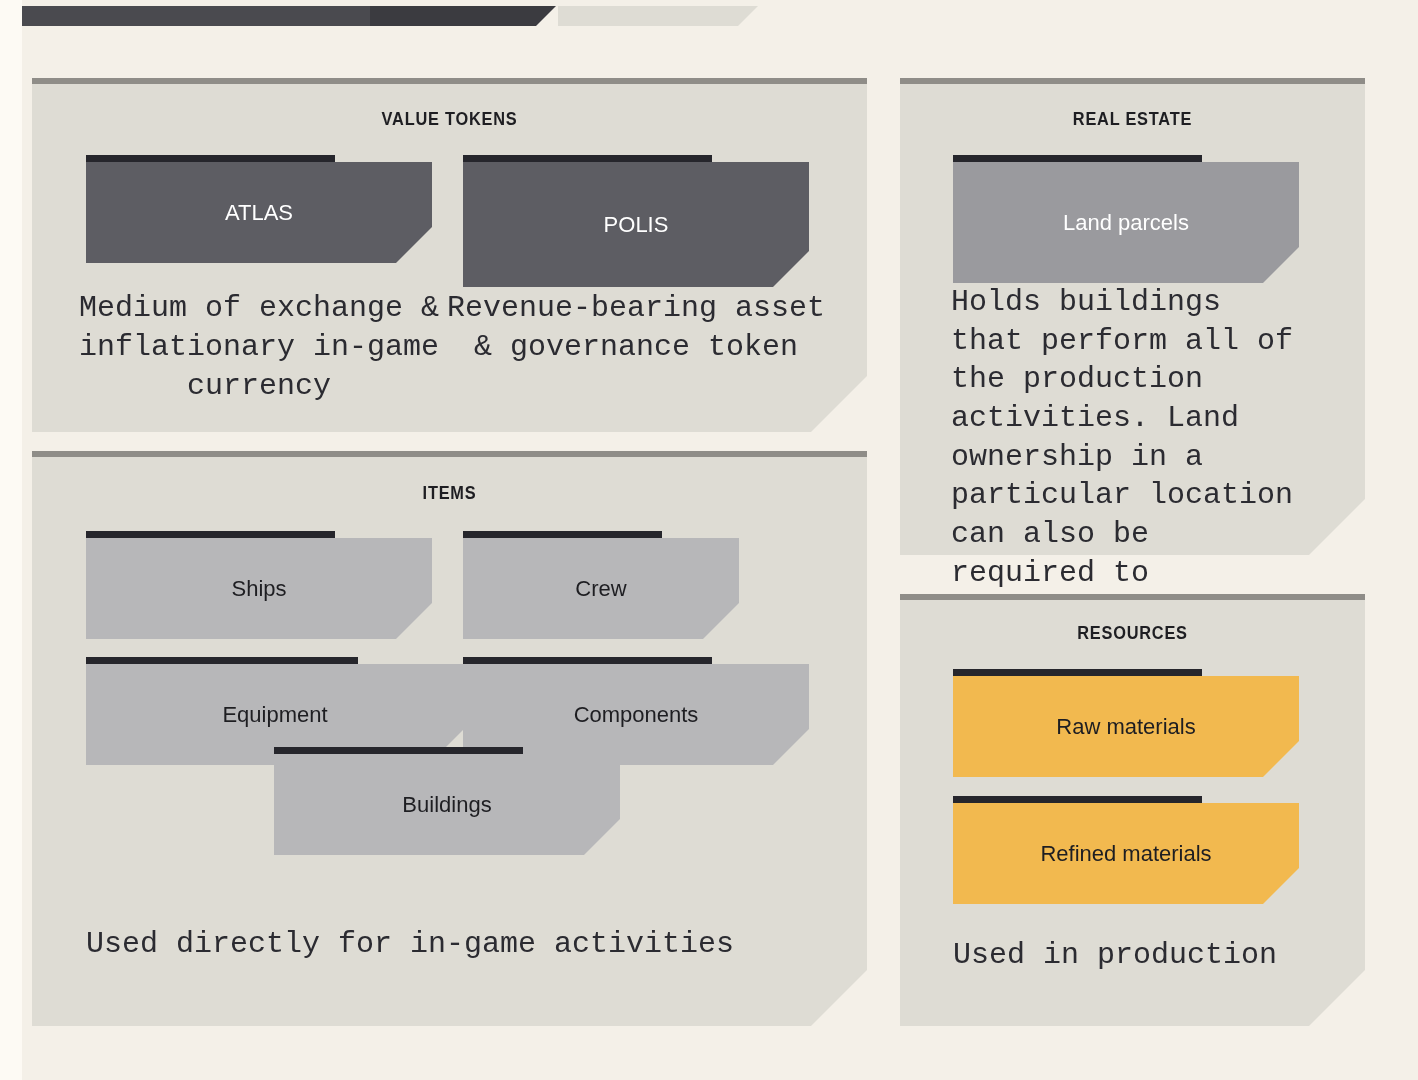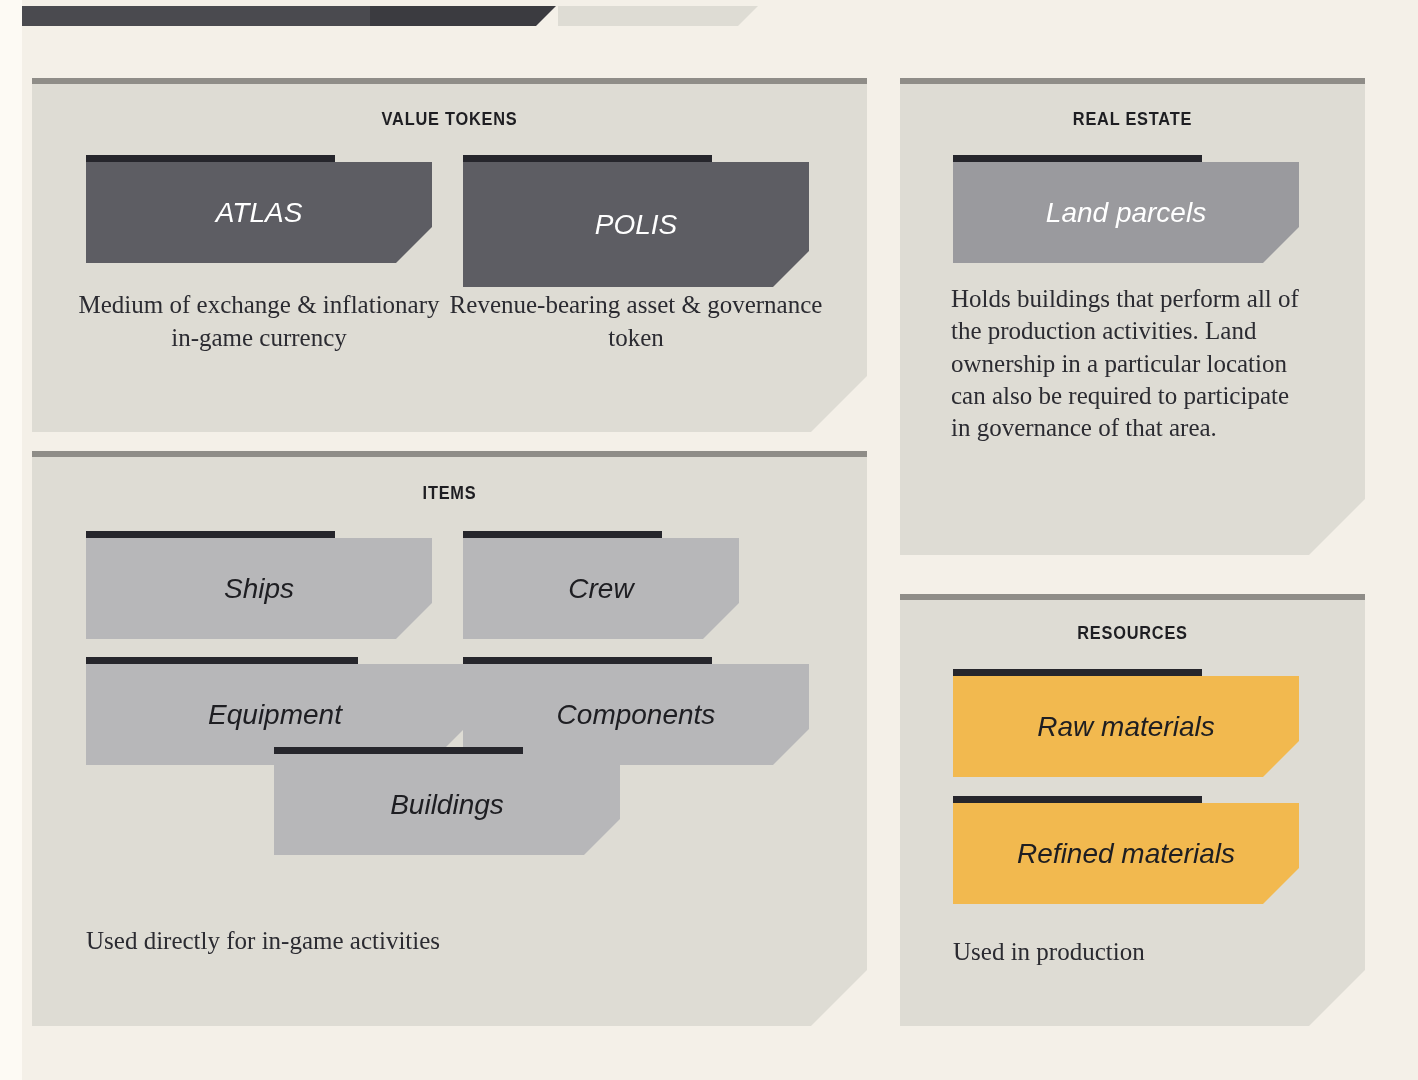--- a/index.html
+++ b/index.html
@@ -112,24 +112,23 @@
     left: 0;
     top: 7px;
     right: 0;
     bottom: 0;
     clip-path: polygon(0 0, 100% 0, 100% calc(100% - 36px), calc(100% - 36px) 100%, 0 100%);
     display: flex;
     align-items: center;
     justify-content: center;
   }
   .card-label {
-    font-size: 28px;
+    font-size: 22px;
     line-height: 1;
     font-family: "Liberation Sans", sans-serif;
-    font-style: italic;
   }
   .card-dark  .card-body { background: #5d5d63; }
   .card-dark  .card-label { color: #ffffff; }
   .card-gray  .card-body { background: #9a9a9e; }
   .card-gray  .card-label { color: #ffffff; }
   .card-light .card-body { background: #b7b7b9; }
   .card-light .card-label { color: #1e1e22; }
   .card-amber .card-body { background: #f2b94f; }
   .card-amber .card-label { color: #1e1e22; }
 
@@ -138,33 +137,33 @@
   #card-polis { left: 463px; top: 155px; width: 346px; height: 132px; }
 
   
   #card-ships      { left: 86px;  top: 531px; width: 346px; height: 108px; }
   #card-crew       { left: 463px; top: 531px; width: 276px; height: 108px; }
   #card-equipment  { left: 86px;  top: 657px; width: 346px; height: 108px; padding-left: 32px; }
   #card-components { left: 463px; top: 657px; width: 346px; height: 108px; }
   #card-buildings  { left: 274px; top: 747px; width: 346px; height: 108px; }
 
   
-  #card-land-parcels { left: 953px; top: 155px; width: 346px; height: 108px; }
+  #card-land-parcels { left: 953px; top: 155px; width: 346px; height: 128px; }
 
   
   #card-raw-materials     { left: 953px; top: 669px; width: 346px; height: 108px; }
   #card-refined-materials { left: 953px; top: 796px; width: 346px; height: 108px; }
 
   
   .desc {
     position: absolute;
     color: #2b2b31;
-    font-size: 25px;
+    font-size: 30px;
     line-height: 1.3;
-    font-family: Liberation Serif, serif;
+    font-family: Liberation Mono, monospace;
   }
   .desc-center { text-align: center; }
   .desc-left   { text-align: left; }
 
   #desc-atlas { left: 68px;  top: 289px; width: 382px; }
   #desc-polis { left: 445px; top: 289px; width: 382px; }
 
   #desc-real-estate { left: 951px; top: 283px; width: 356px; line-height: 1.29; }
 
   #desc-items     { left: 86px;  top: 925px; width: 700px; }

